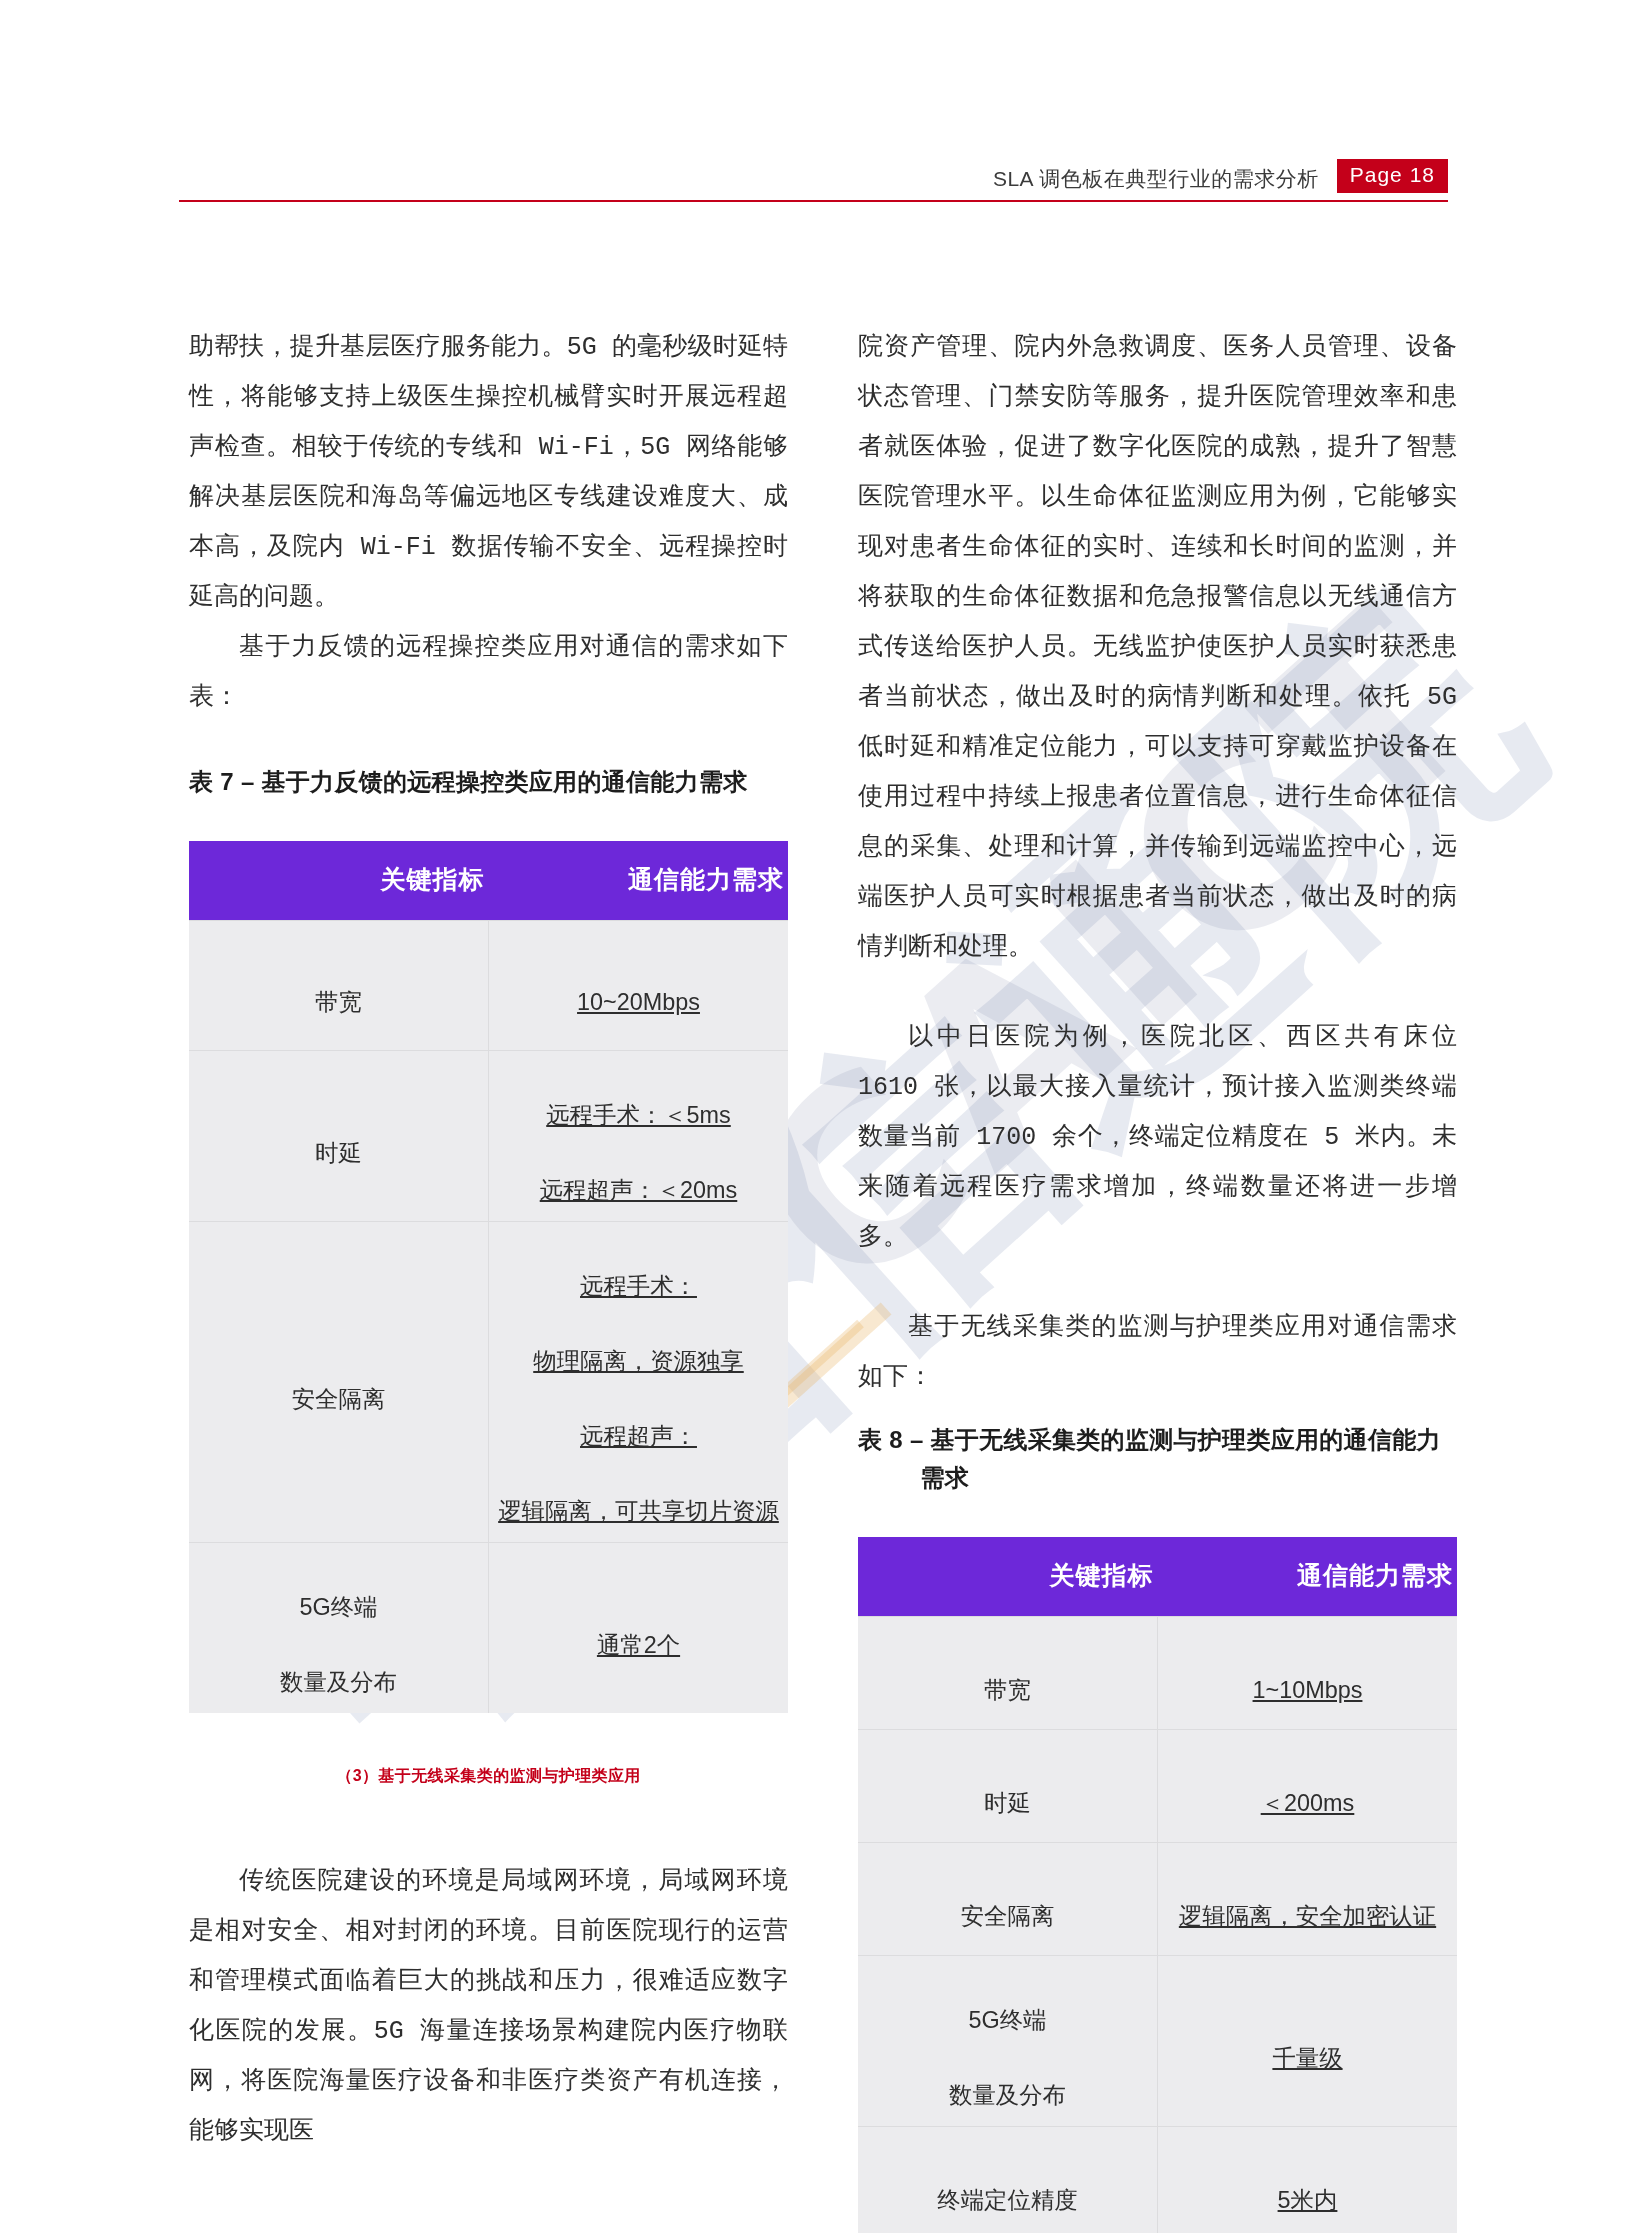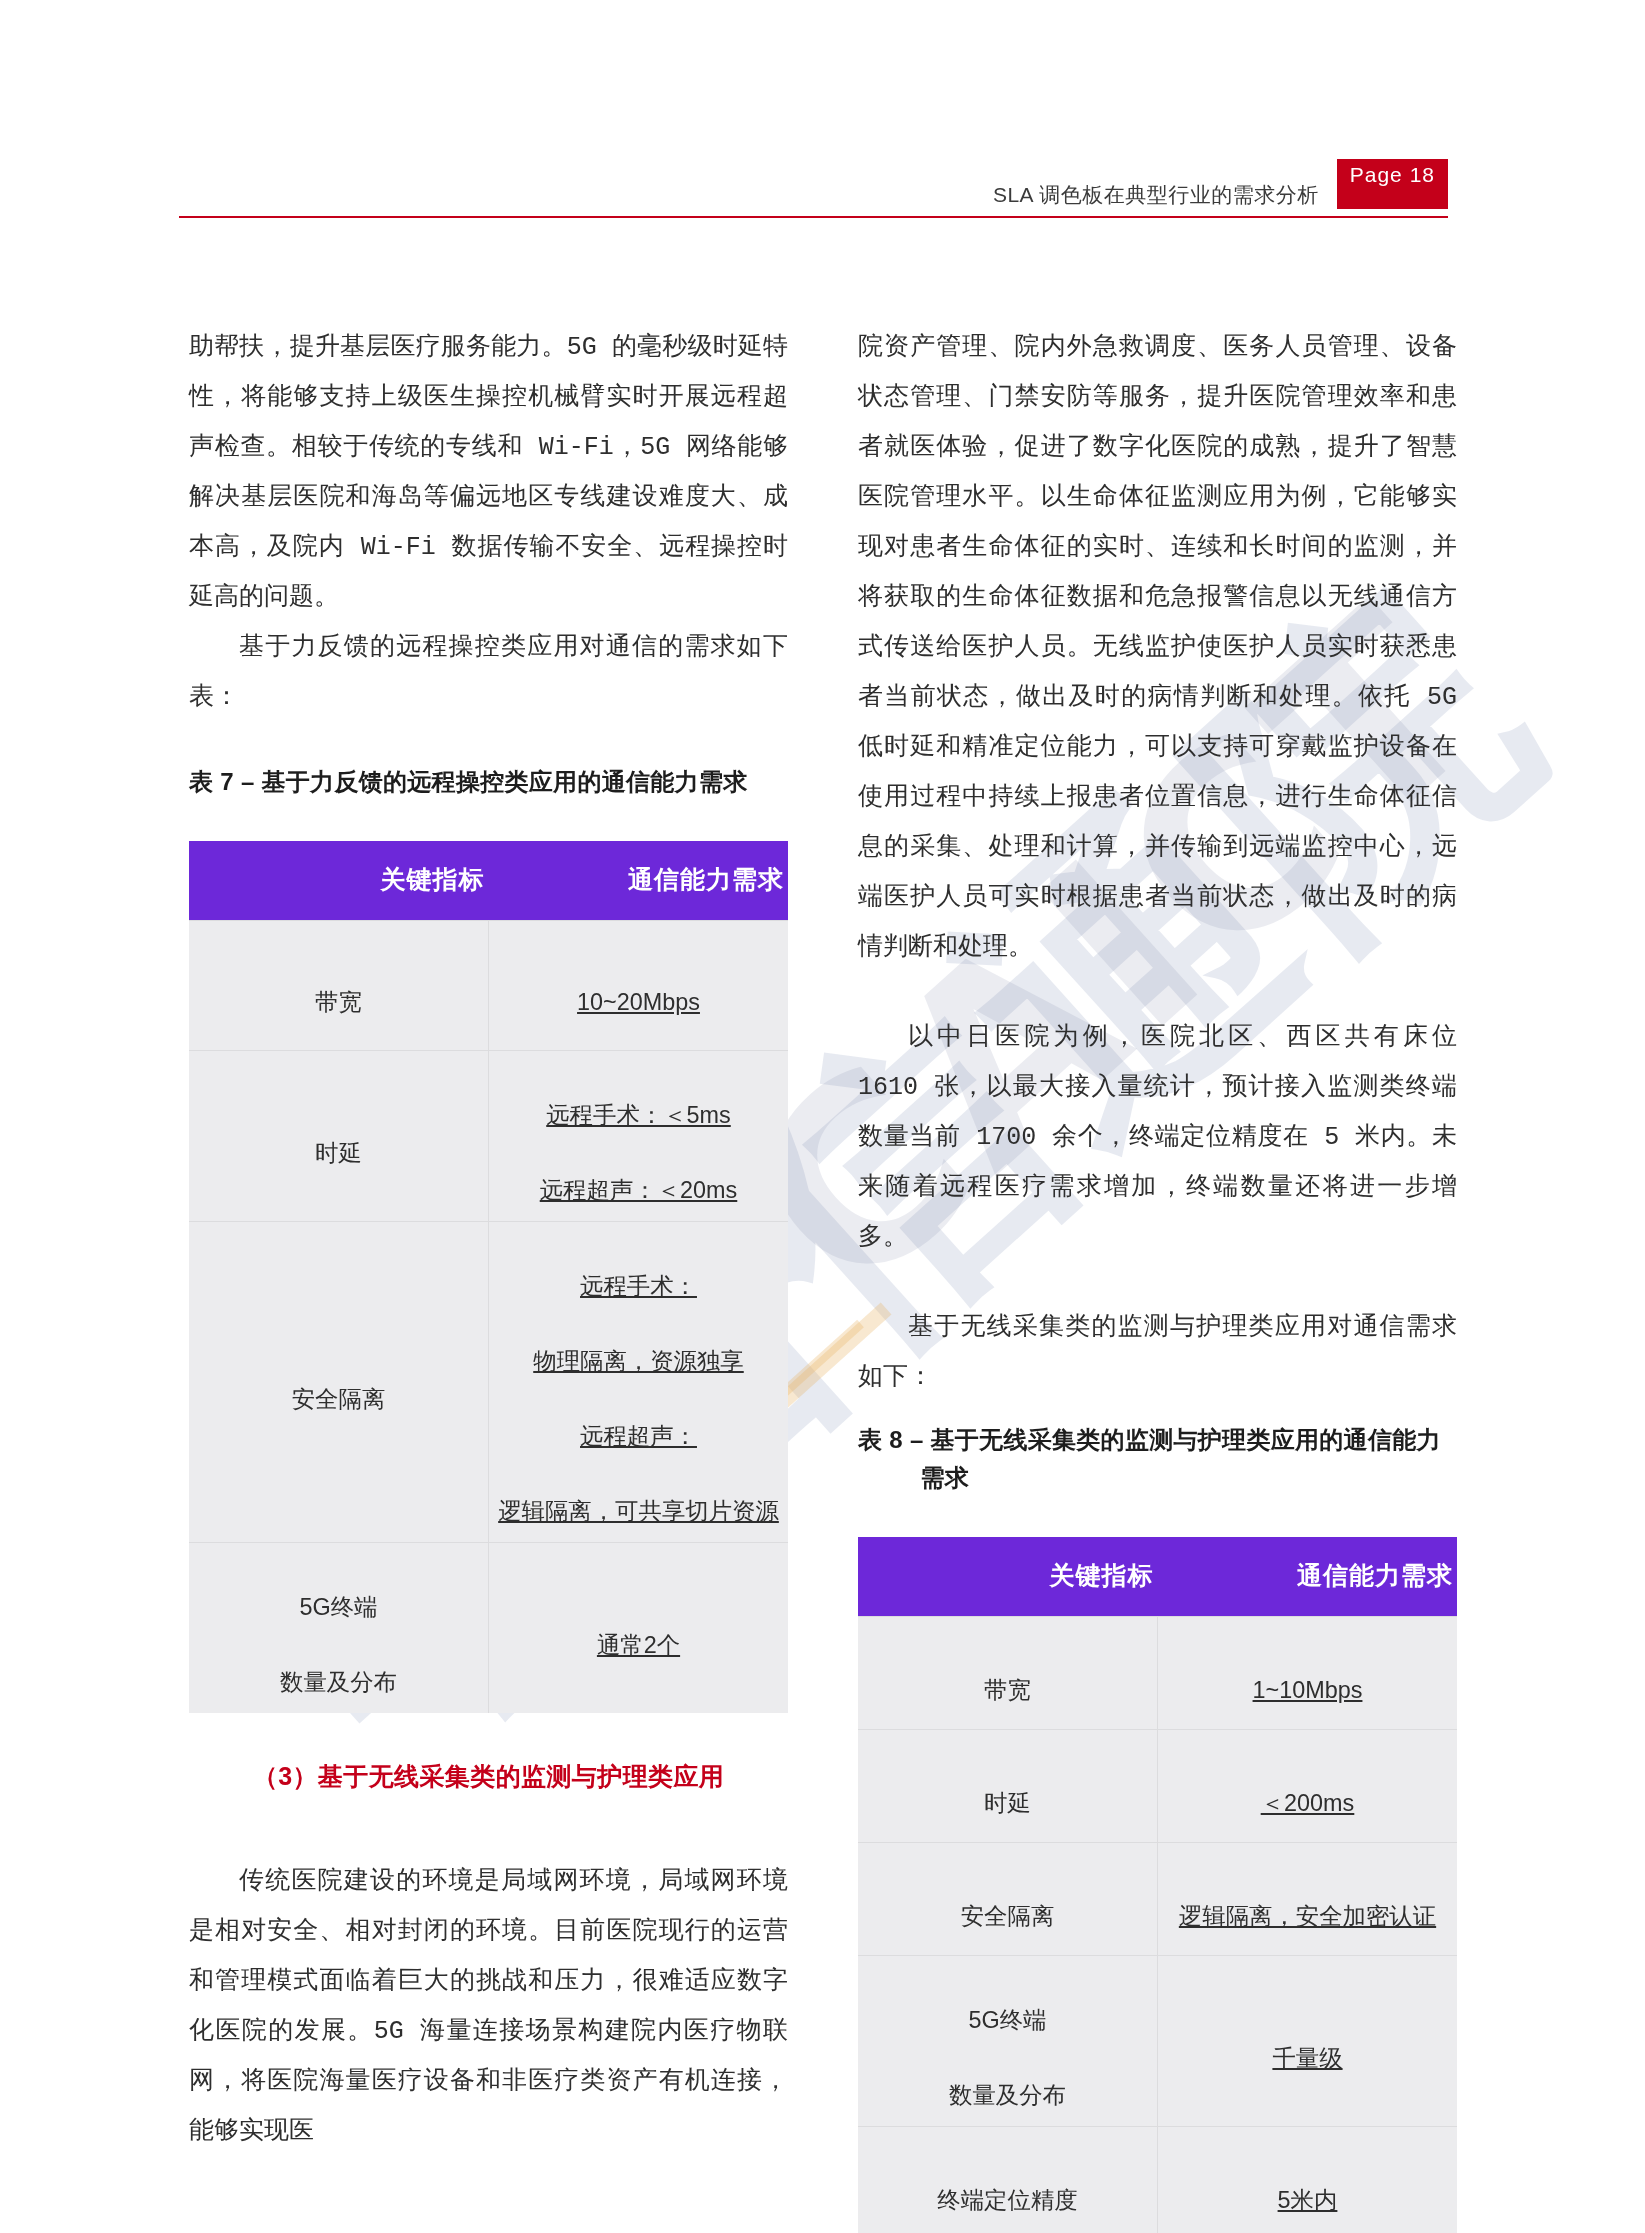--- a/index.html
+++ b/index.html
@@ -88,21 +88,21 @@
   .header-title {
     font-size: 21px;
     color: #3b3b3b;
     letter-spacing: 0.5px;
     font-family: "Liberation Sans", sans-serif;
   }
   .page-badge {
     background: #C4001A;
     color: #ffffff;
     font-size: 21px;
-    padding: 5px 13px 24px 13px;
+    padding: 5px 13px 8px 13px;
     letter-spacing: 1px;
     line-height: 1;
     font-family: "Liberation Sans", sans-serif;
   }
   .header-rule {
     height: 2px;
     background: #C4001A;
     width: 100%;
   }
 
@@ -136,21 +136,21 @@
     color: #1d1d1d;
     line-height: 38px;
     letter-spacing: 0.3px;
   }
   .table-caption .hang {
     display: block;
     padding-left: 2.6em;
   }
 
   .section-heading {
-    font-size: 25px;
+    font-size: 16px;
     font-weight: bold;
     color: #C4001A;
     text-align: center;
     line-height: 46px;
     letter-spacing: 0.4px;
   }
 
   
   table.req-table {
     border-collapse: collapse;

